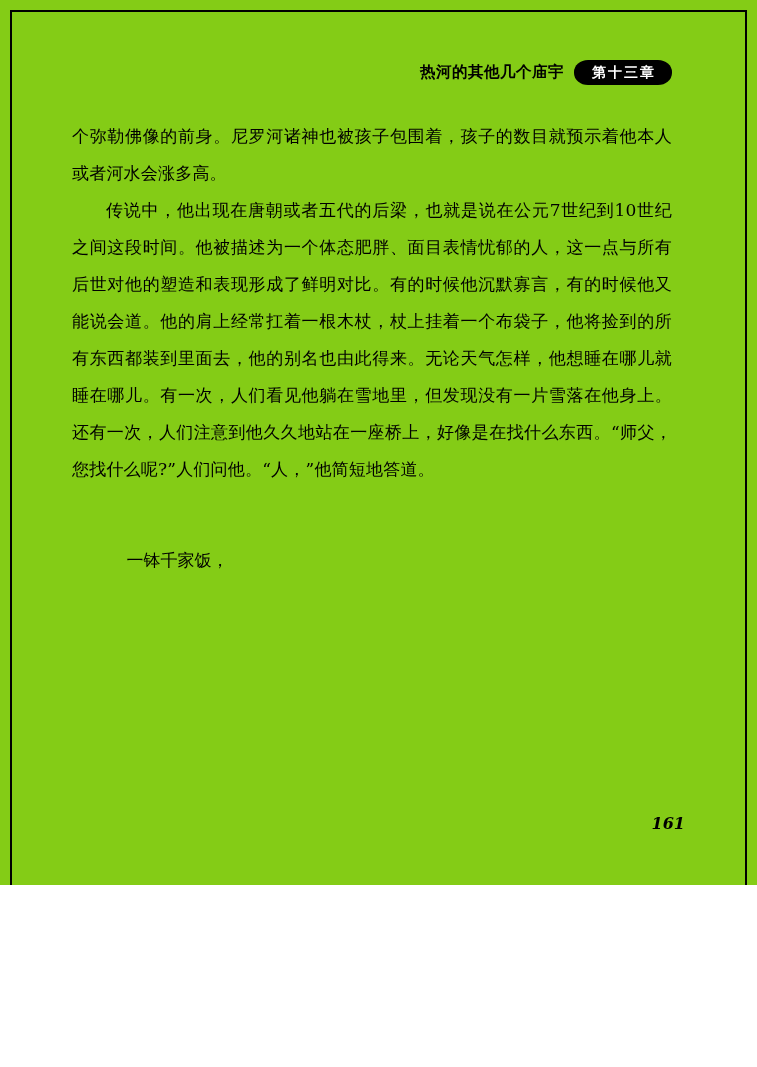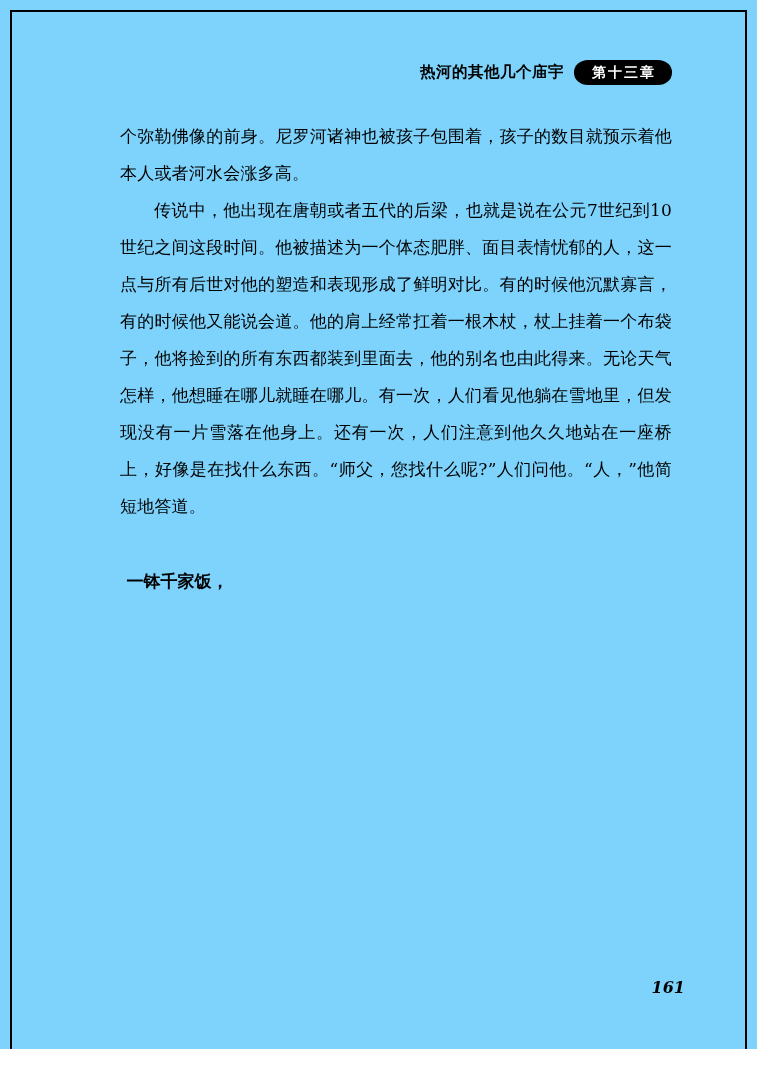--- a/index.html
+++ b/index.html
@@ -7,23 +7,23 @@
     padding: 0;
     background: #ffffff;
   }
   body {
     font-family: "DejaVu Serif", "Liberation Serif", serif;
     color: #000000;
   }
   .page {
     position: relative;
     width: 757px;
-    height: 1049px;
+    height: 885px;
     box-sizing: border-box;
-    background: #7dd3fc;
+    background: #84cc16;
     overflow: hidden;
   }
   .page-border {
     position: absolute;
     left: 10px;
     top: 10px;
     width: 737px;
     height: 1047px;
     box-sizing: border-box;
     border: 2px solid #000000;
@@ -61,34 +61,32 @@
     border-radius: 14px / 12px;
     line-height: 1;
   }
   .body-text {
     margin-top: 26px;
     font-size: 17px;
     line-height: 37px;
     text-align: justify;
     text-justify: inter-character;
     letter-spacing: 0.2px;
-    margin-left: 48px;
   }
   .body-text p {
     margin: 0;
   }
   .body-text p.indent {
     text-indent: 2em;
   }
   .verse {
-    margin-top: 38px;
+    margin-top: 54px;
     text-indent: 3.2em;
     font-size: 17px;
     line-height: 37px;
-    font-weight: bold;
   }
   .page-number {
     position: absolute;
     right: 72px;
     bottom: 52px;
     font-family: "DejaVu Serif", "Liberation Serif", serif;
     font-style: italic;
     font-weight: bold;
     font-size: 16px;
     color: #000000;

